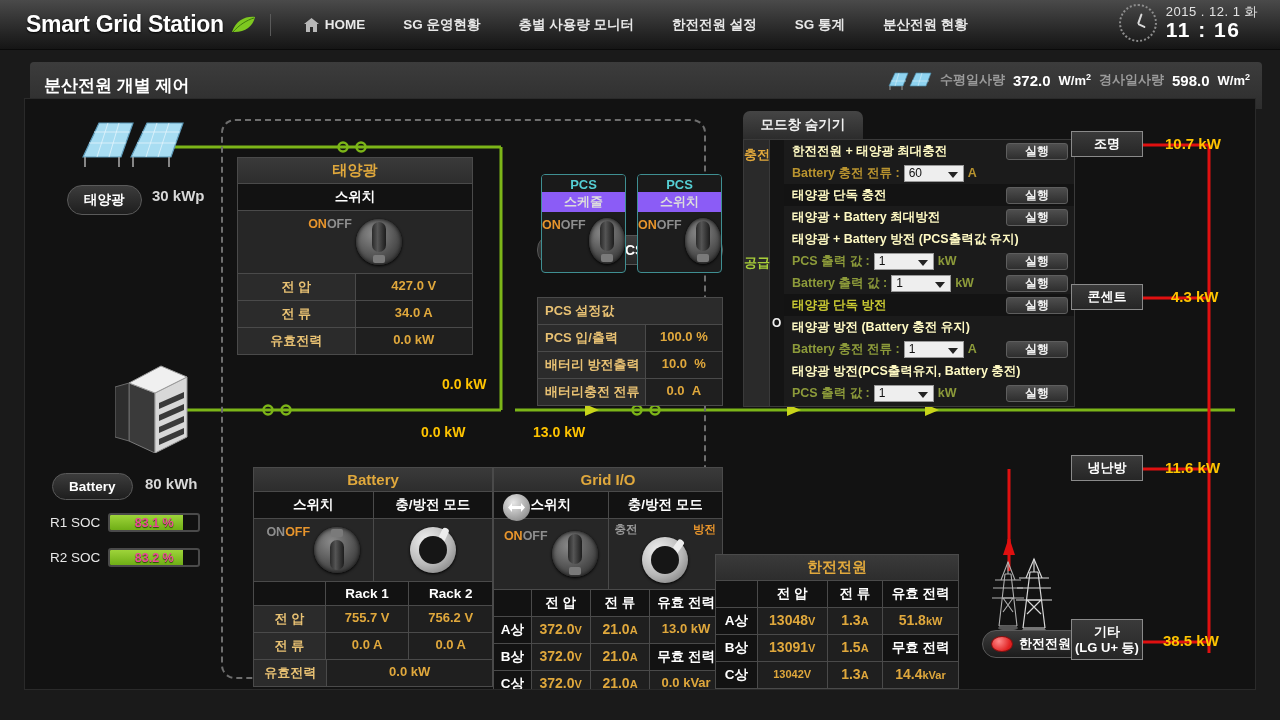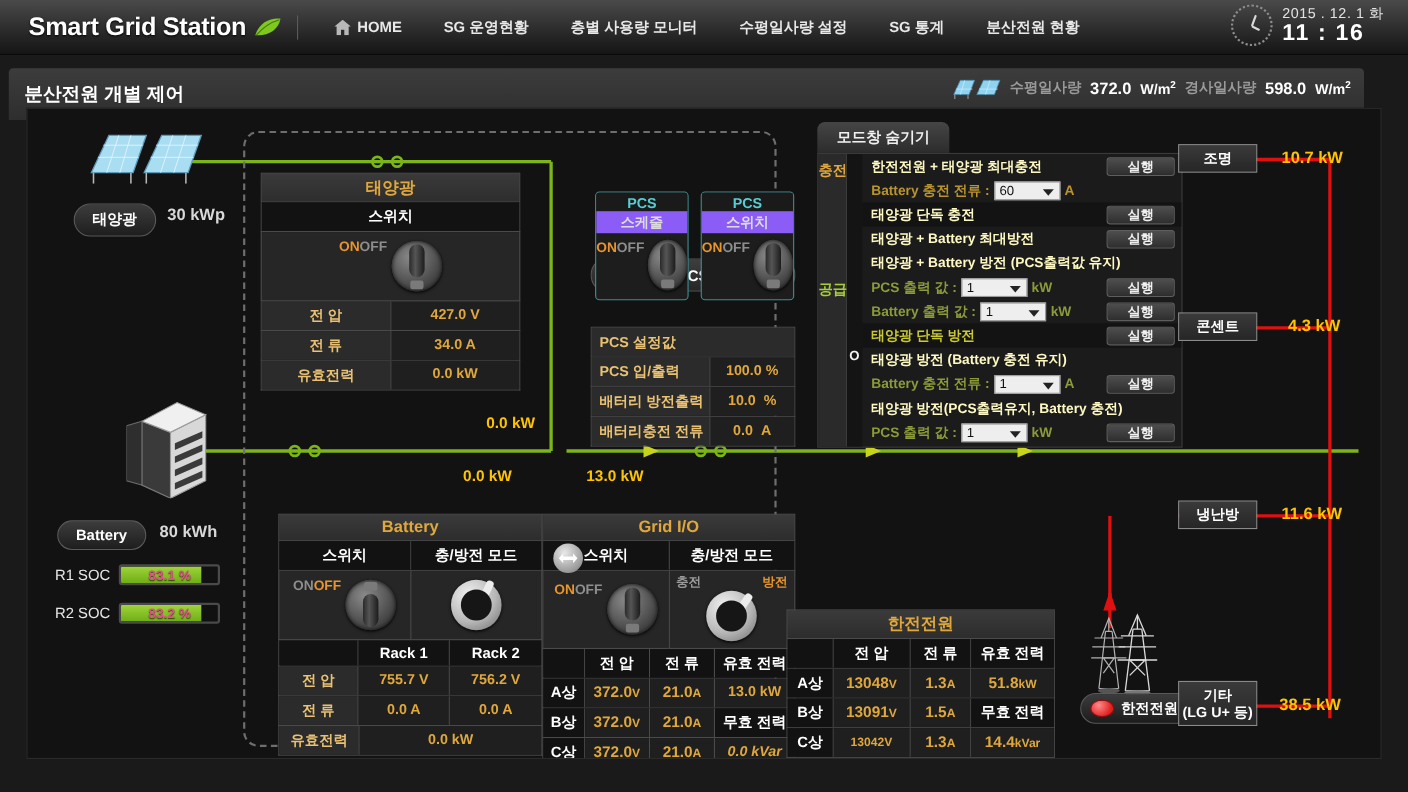--- a/index.html
+++ b/index.html
@@ -49,21 +49,21 @@
     content: ''; position: absolute; background: #d8d8d8; border-radius: 1px;
   }
   .clock-face:before { width: 2px; height: 11px; left: 16px; top: 7px; transform-origin: bottom; transform: rotate(20deg); }
   .clock-face:after { width: 2px; height: 8px; left: 16px; top: 10px; transform-origin: bottom; transform: rotate(115deg); }
   #datetime { display: flex; flex-direction: column; line-height: 1.05; }
   #date-line { color: #e2e2e2; font-size: 13px; letter-spacing: 0.5px; }
   #time-line { color: #ffffff; font-size: 21px; font-weight: bold; letter-spacing: 1.5px; }
 
   
   #titlebar {
-    position: absolute; left: 8px; top: 62px; width: 1232px; height: 47px;
+    position: absolute; left: 30px; top: 62px; width: 1232px; height: 47px;
     background: linear-gradient(180deg, #3c3c3c 0%, #2e2e2e 100%);
     border-top-left-radius: 4px; border-top-right-radius: 4px;
     display: flex; align-items: center;
   }
   #page-title {
     color: #ffffff; font-size: 17px; font-weight: bold; margin-left: 14px;
   }
   #irradiance {
     position: absolute; right: 12px; top: 0; height: 36px;
     display: flex; align-items: center; gap: 8px;
@@ -319,21 +319,21 @@
       </span>
       <span>HOME</span>
     </div>
     <div class="nav-item">
         <span>SG 운영현황</span>
       </div>
     <div class="nav-item">
         <span>층별 사용량 모니터</span>
       </div>
     <div class="nav-item">
-        <span>수평일사량 설정</span>
+        <span>한전전원 설정</span>
       </div>
     <div class="nav-item">
         <span>SG 통계</span>
       </div>
     <div class="nav-item">
         <span>분산전원 현황</span>
       </div>
   </div>
   <div id="clockbox">
     <div class="clock-face"></div>
@@ -629,21 +629,21 @@
     <div class="prow">
       <div class="pcell hdr" style="flex:0.6;">B상</div>
       <div class="pcell val"><span style="font-size:14px">372.0</span><span style="font-size:11px">V</span></div>
       <div class="pcell val"><span style="font-size:14px">21.0</span><span style="font-size:11px">A</span></div>
       <div class="pcell hdr" style="flex:1.25;">무효 전력</div>
     </div>
     <div class="prow">
       <div class="pcell hdr" style="flex:0.6;">C상</div>
       <div class="pcell val"><span style="font-size:14px">372.0</span><span style="font-size:11px">V</span></div>
       <div class="pcell val"><span style="font-size:14px">21.0</span><span style="font-size:11px">A</span></div>
-      <div class="pcell val" style="flex:1.25;font-style:italic;">0.0 kVar</div>
+      <div class="pcell val" style="flex:1.25;">0.0 kVar</div>
     </div>
   </div>
 
   <div id="junction">
     <svg width="17" height="11" viewBox="0 0 17 11">
         <path d="M0,5.5 L4,1 L4,4 L13,4 L13,1 L17,5.5 L13,10 L13,7 L4,7 L4,10 Z" fill="#ffffff"></path>
       </svg>
   </div>
 
   <div class="flowlab" style="left:417px; top:277px;">0.0 kW</div>

